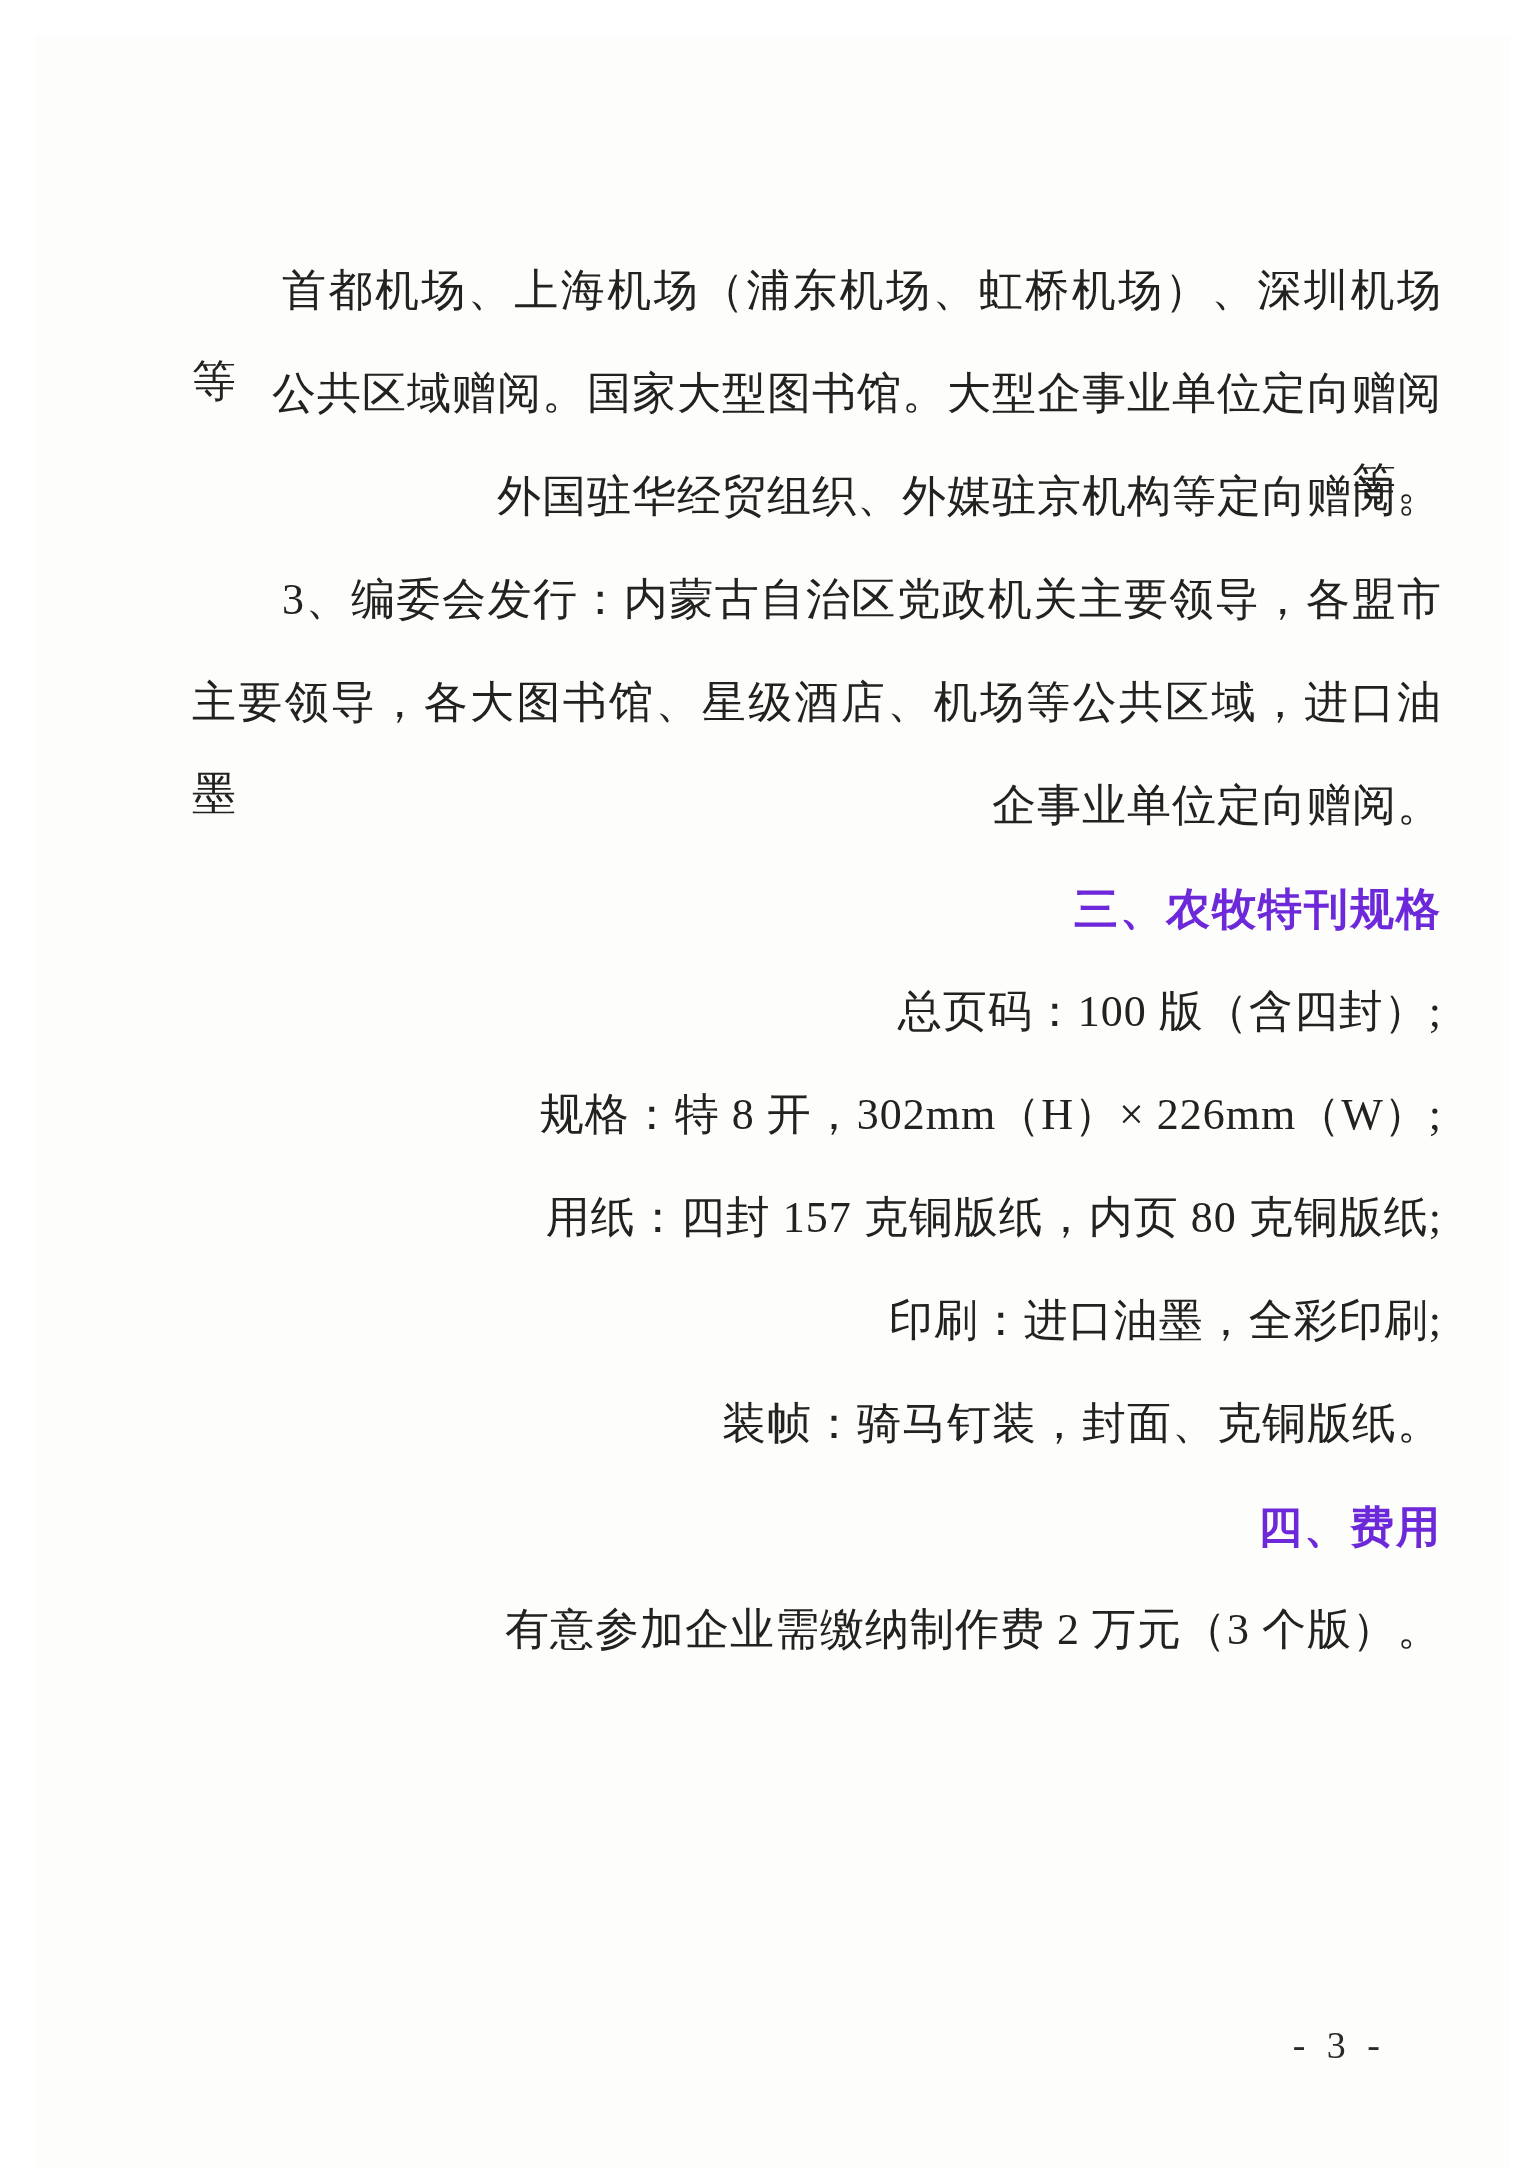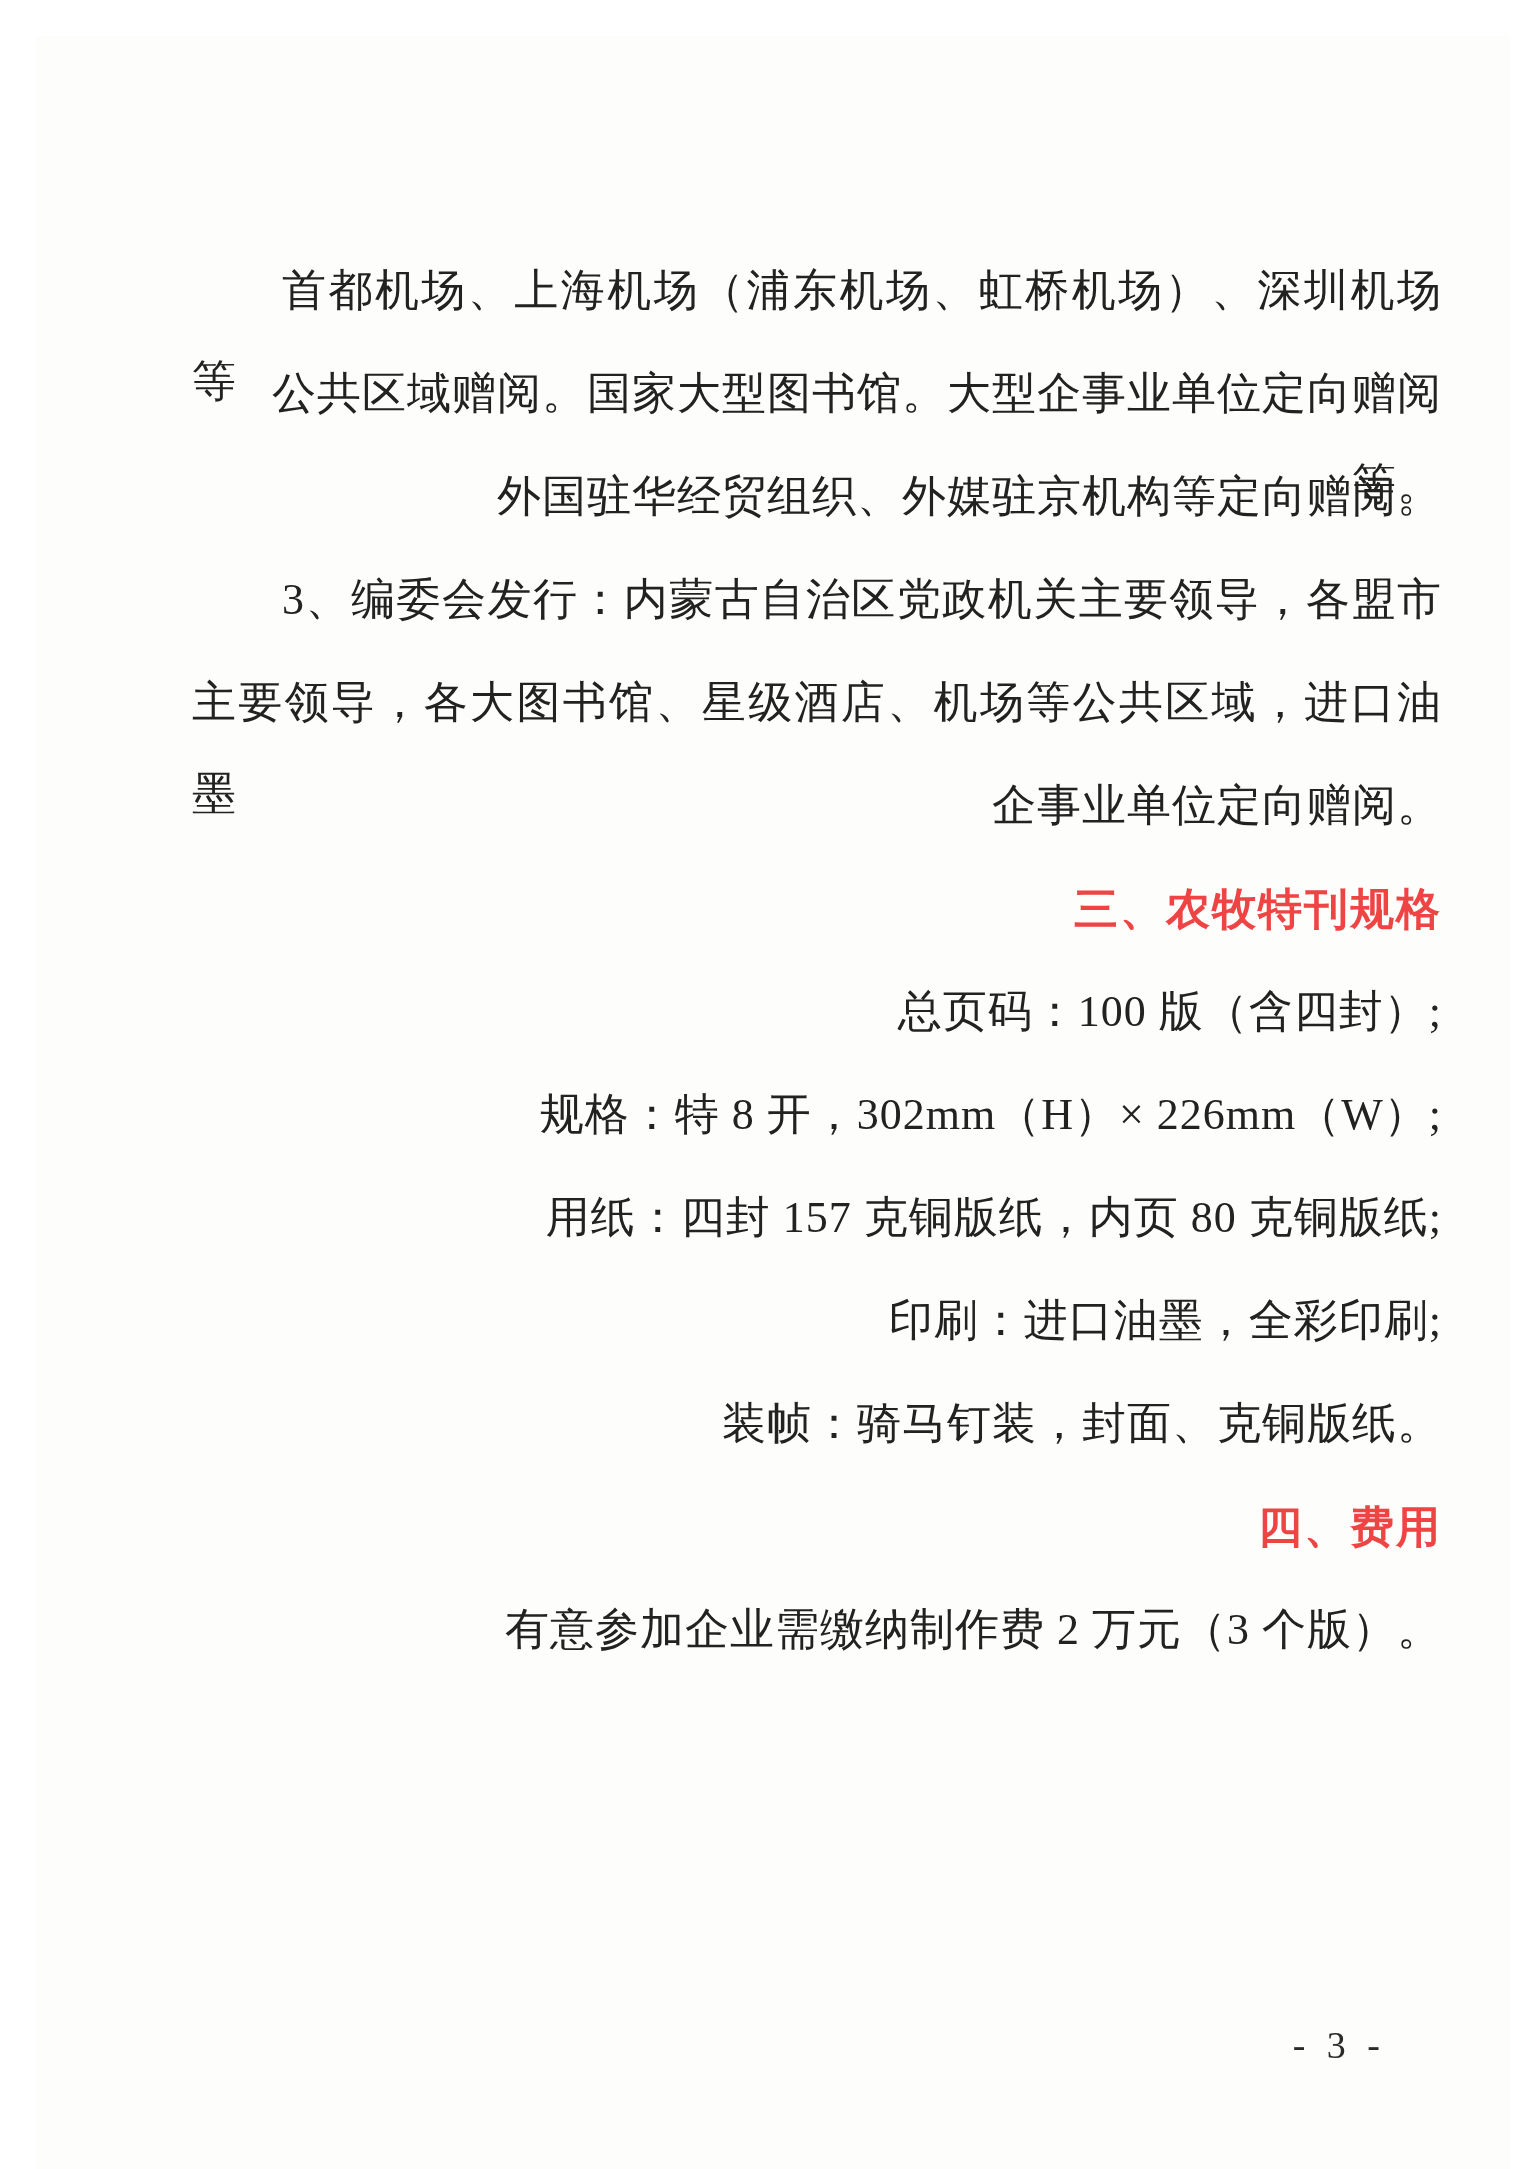--- a/index.html
+++ b/index.html
@@ -28,21 +28,21 @@
     letter-spacing: 1px;
   }
   .line.indent { text-indent: 90px; }
   .line.fill {
     text-align: justify;
     text-align-last: justify;
   }
   .line.heading {
     font-family: "Liberation Sans", sans-serif;
     font-weight: bold;
-    color: #ef4444;
+    color: #6d28d9;
     letter-spacing: 2px;
   }
   .page-number {
     position: absolute;
     top: 1975px;
     right: 172px;
     font-family: "Liberation Serif", serif;
     font-size: 38px;
     color: #2a2a28;
     letter-spacing: 6px;

